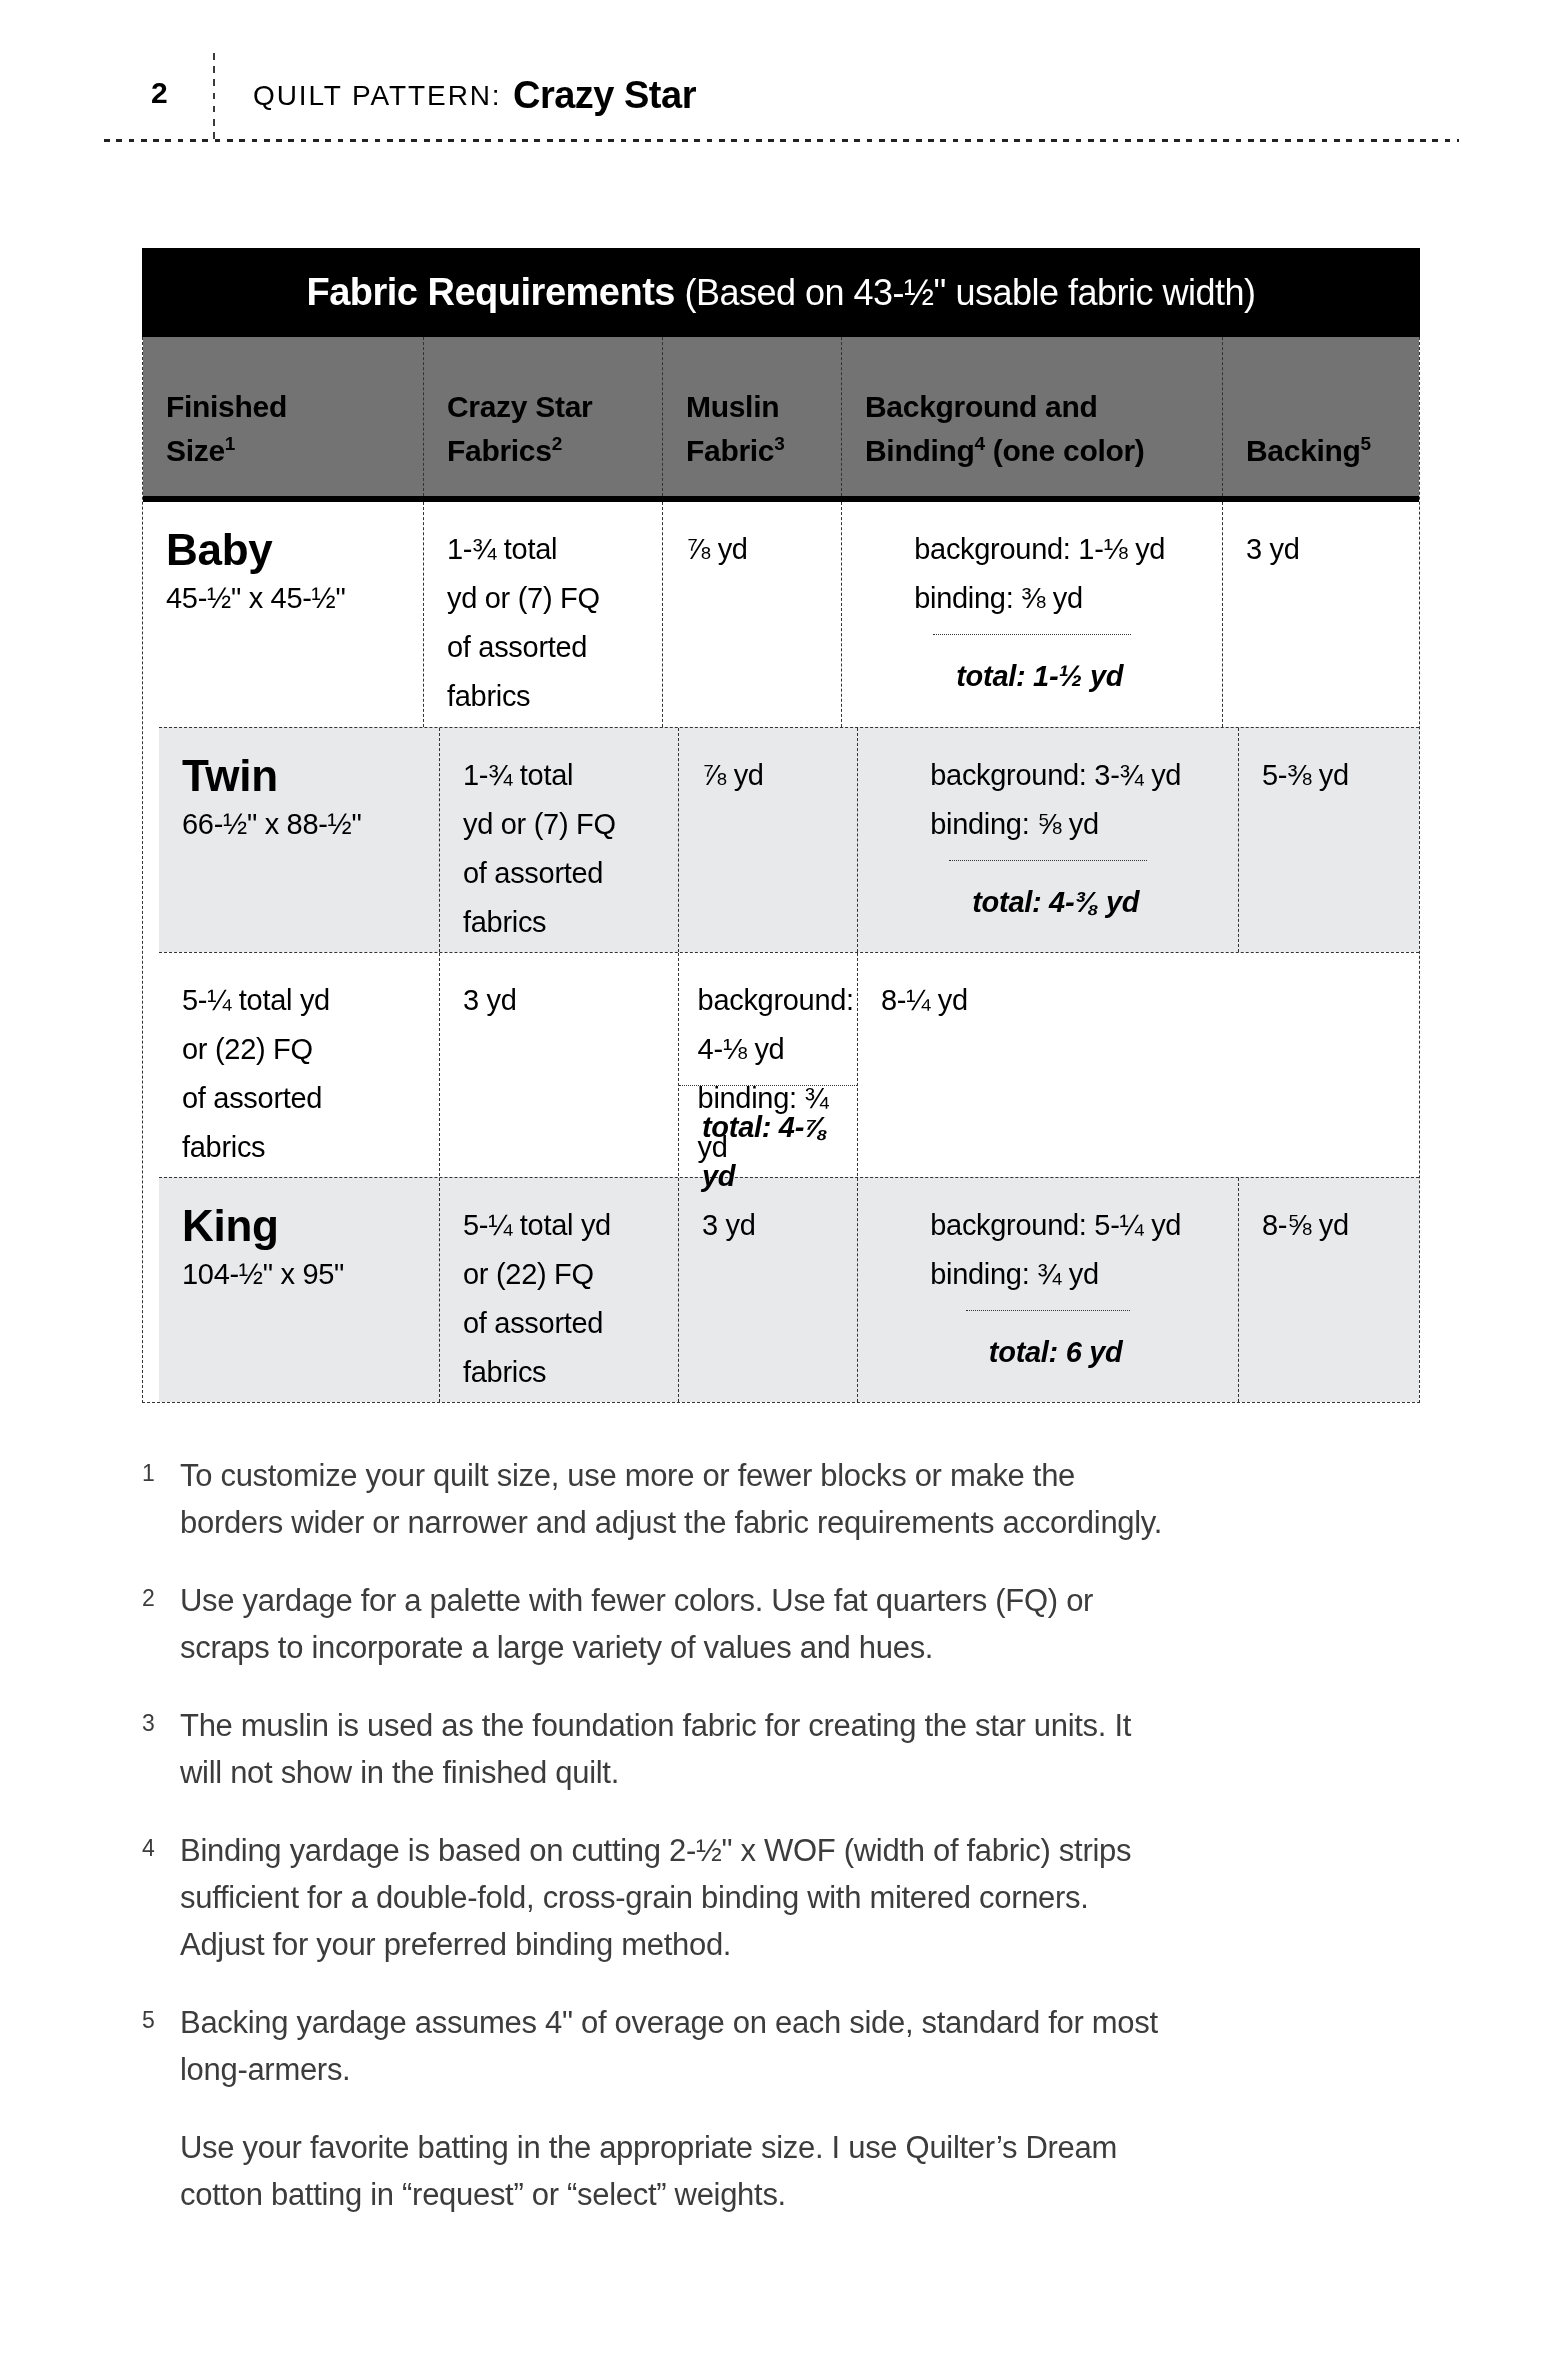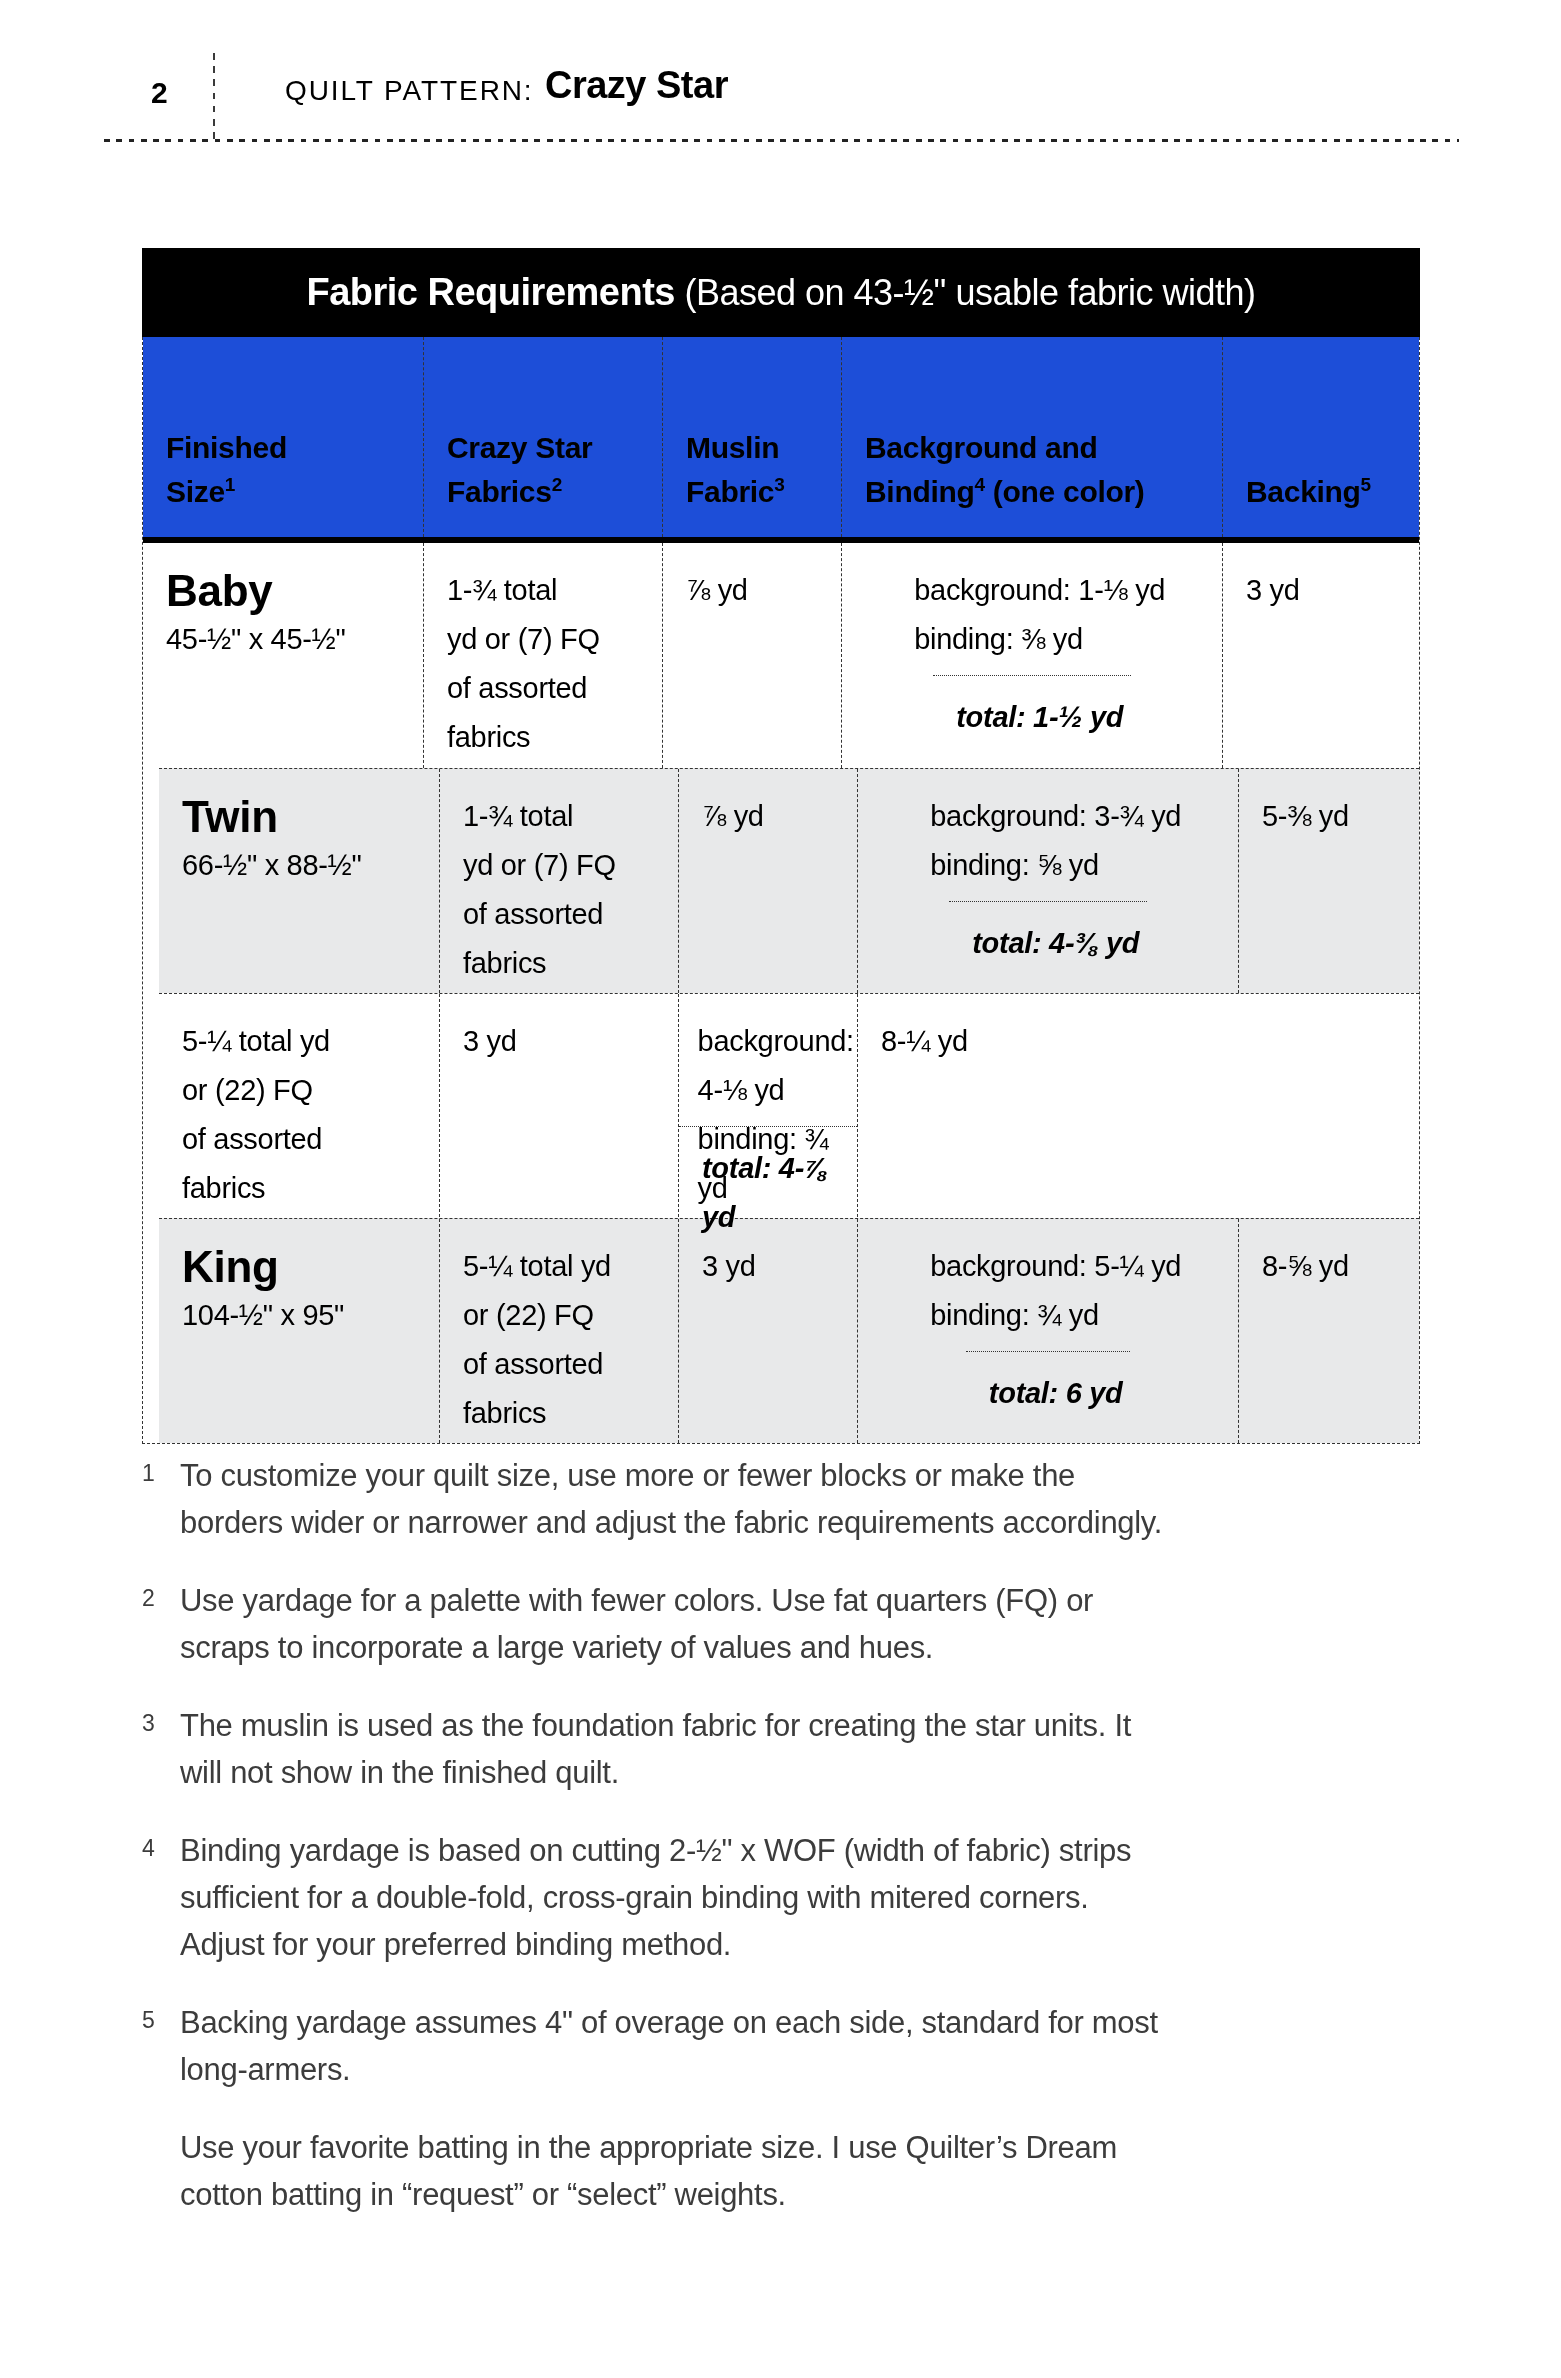--- a/index.html
+++ b/index.html
@@ -7,39 +7,39 @@
     position:relative; width:1561px; height:2378px; background:#ffffff;
     font-family:"Liberation Sans", sans-serif; color:#000; overflow:hidden;
   }
 
   
   .pageno { position:absolute; left:151px; top:76px; font-size:30px; font-weight:bold; }
   .vrule {
     position:absolute; left:213px; top:53px; height:87px; width:1.9px;
     background:repeating-linear-gradient(180deg,#3a3a3a 0 6.6px,transparent 6.6px 13.2px);
   }
-  .hgroup { position:absolute; left:253px; top:64px; display:flex; align-items:flex-end;margin-left:32px; }
+  .hgroup { position:absolute; left:253px; top:74px; display:flex; align-items:center; }
   .hlabel { font-size:28px; letter-spacing:1.9px; font-weight:normal; }
   .htitle { font-size:38px; font-weight:bold; margin-left:11.4px; letter-spacing:-0.5px; }
   .hrule {
     position:absolute; left:104px; top:139px; width:1355px; height:2.8px;
     background:repeating-linear-gradient(90deg,#222 0 5.7px,transparent 5.7px 12.3px);
   }
 
   
   .tbl { position:absolute; left:142px; top:248px; width:1278px; }
   .tbl-title {
     height:89px; background:#000; color:#fff; text-align:center;
     line-height:89px; font-size:36px; white-space:nowrap; letter-spacing:-0.5px;
   }
   .tbl-title .bold { font-weight:bold; font-size:38px; }
   .tbl-main { border-left:1.9px dashed #333; border-right:1.9px dashed #333; border-bottom:1.9px dashed #333; box-sizing:border-box; }
   .thead {
     display:grid; grid-template-columns:280px 239px 179px 381px 194px;
-    height:206px; box-sizing:border-box; background:#1d4ed8; border-bottom:6.6px solid #000;
+    height:165px; box-sizing:border-box; background:#737373; border-bottom:6.6px solid #000;
   }
   .th {
     display:flex; flex-direction:column; justify-content:flex-end;
     padding:0 7.6px 23px 23px; font-weight:bold; font-size:30px; line-height:44px;
     box-sizing:border-box; letter-spacing:-0.3px;
   }
   .th + .th { border-left:1.9px dashed #333; }
   .th sup { font-size:19px; vertical-align:super; line-height:0; }
 
   .trow { display:grid; grid-template-columns:280px 239px 179px 381px 194px; height:225px; box-sizing:border-box; }

